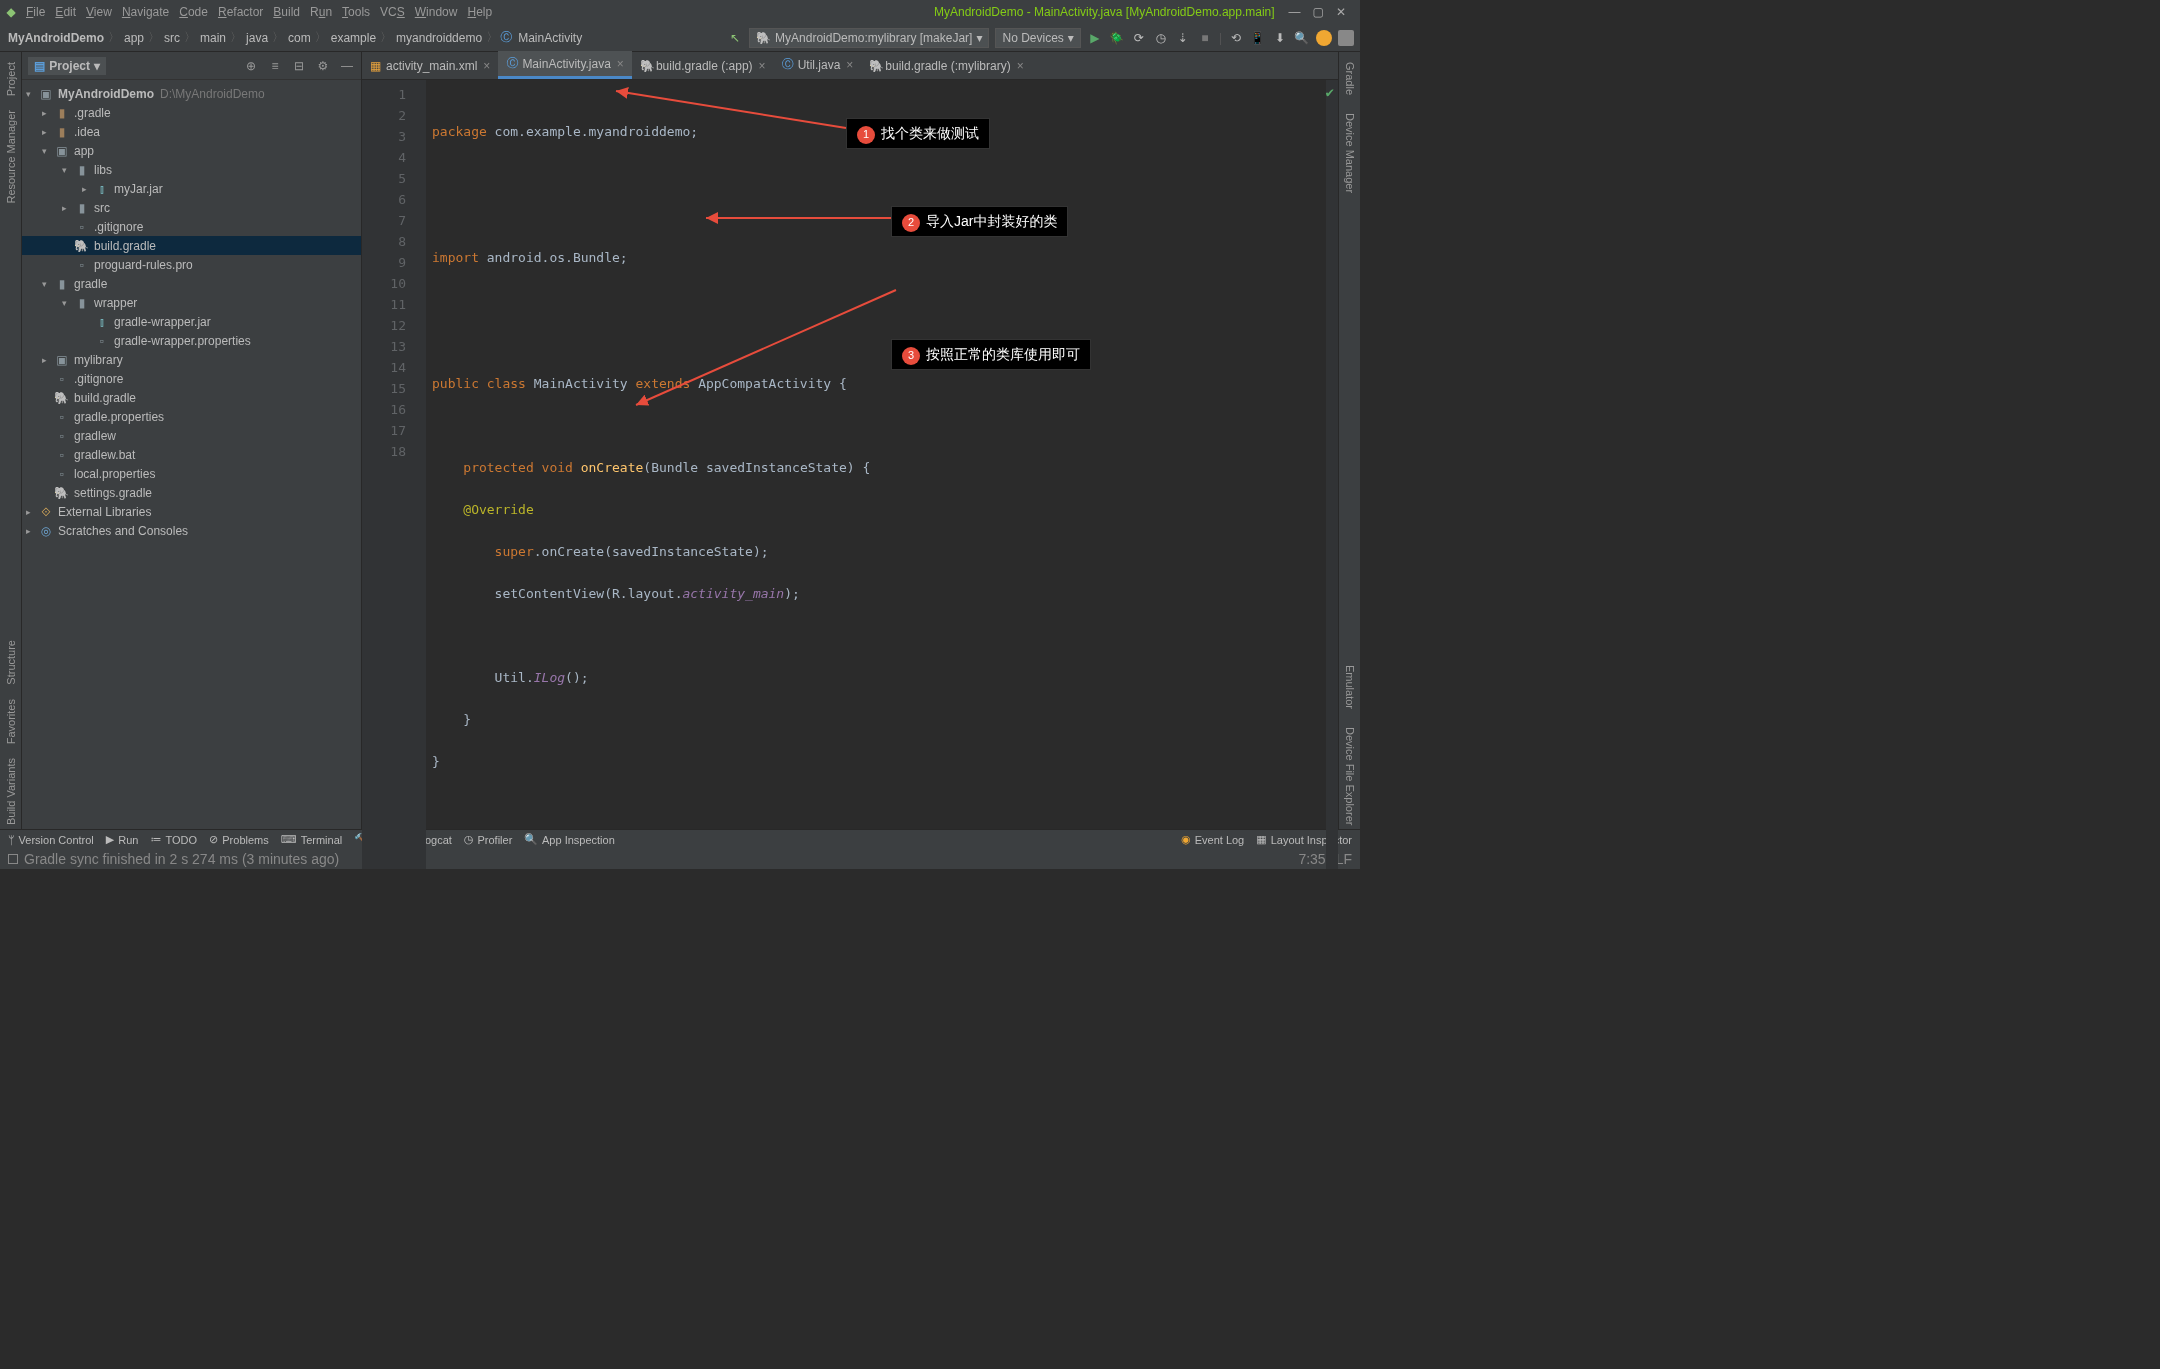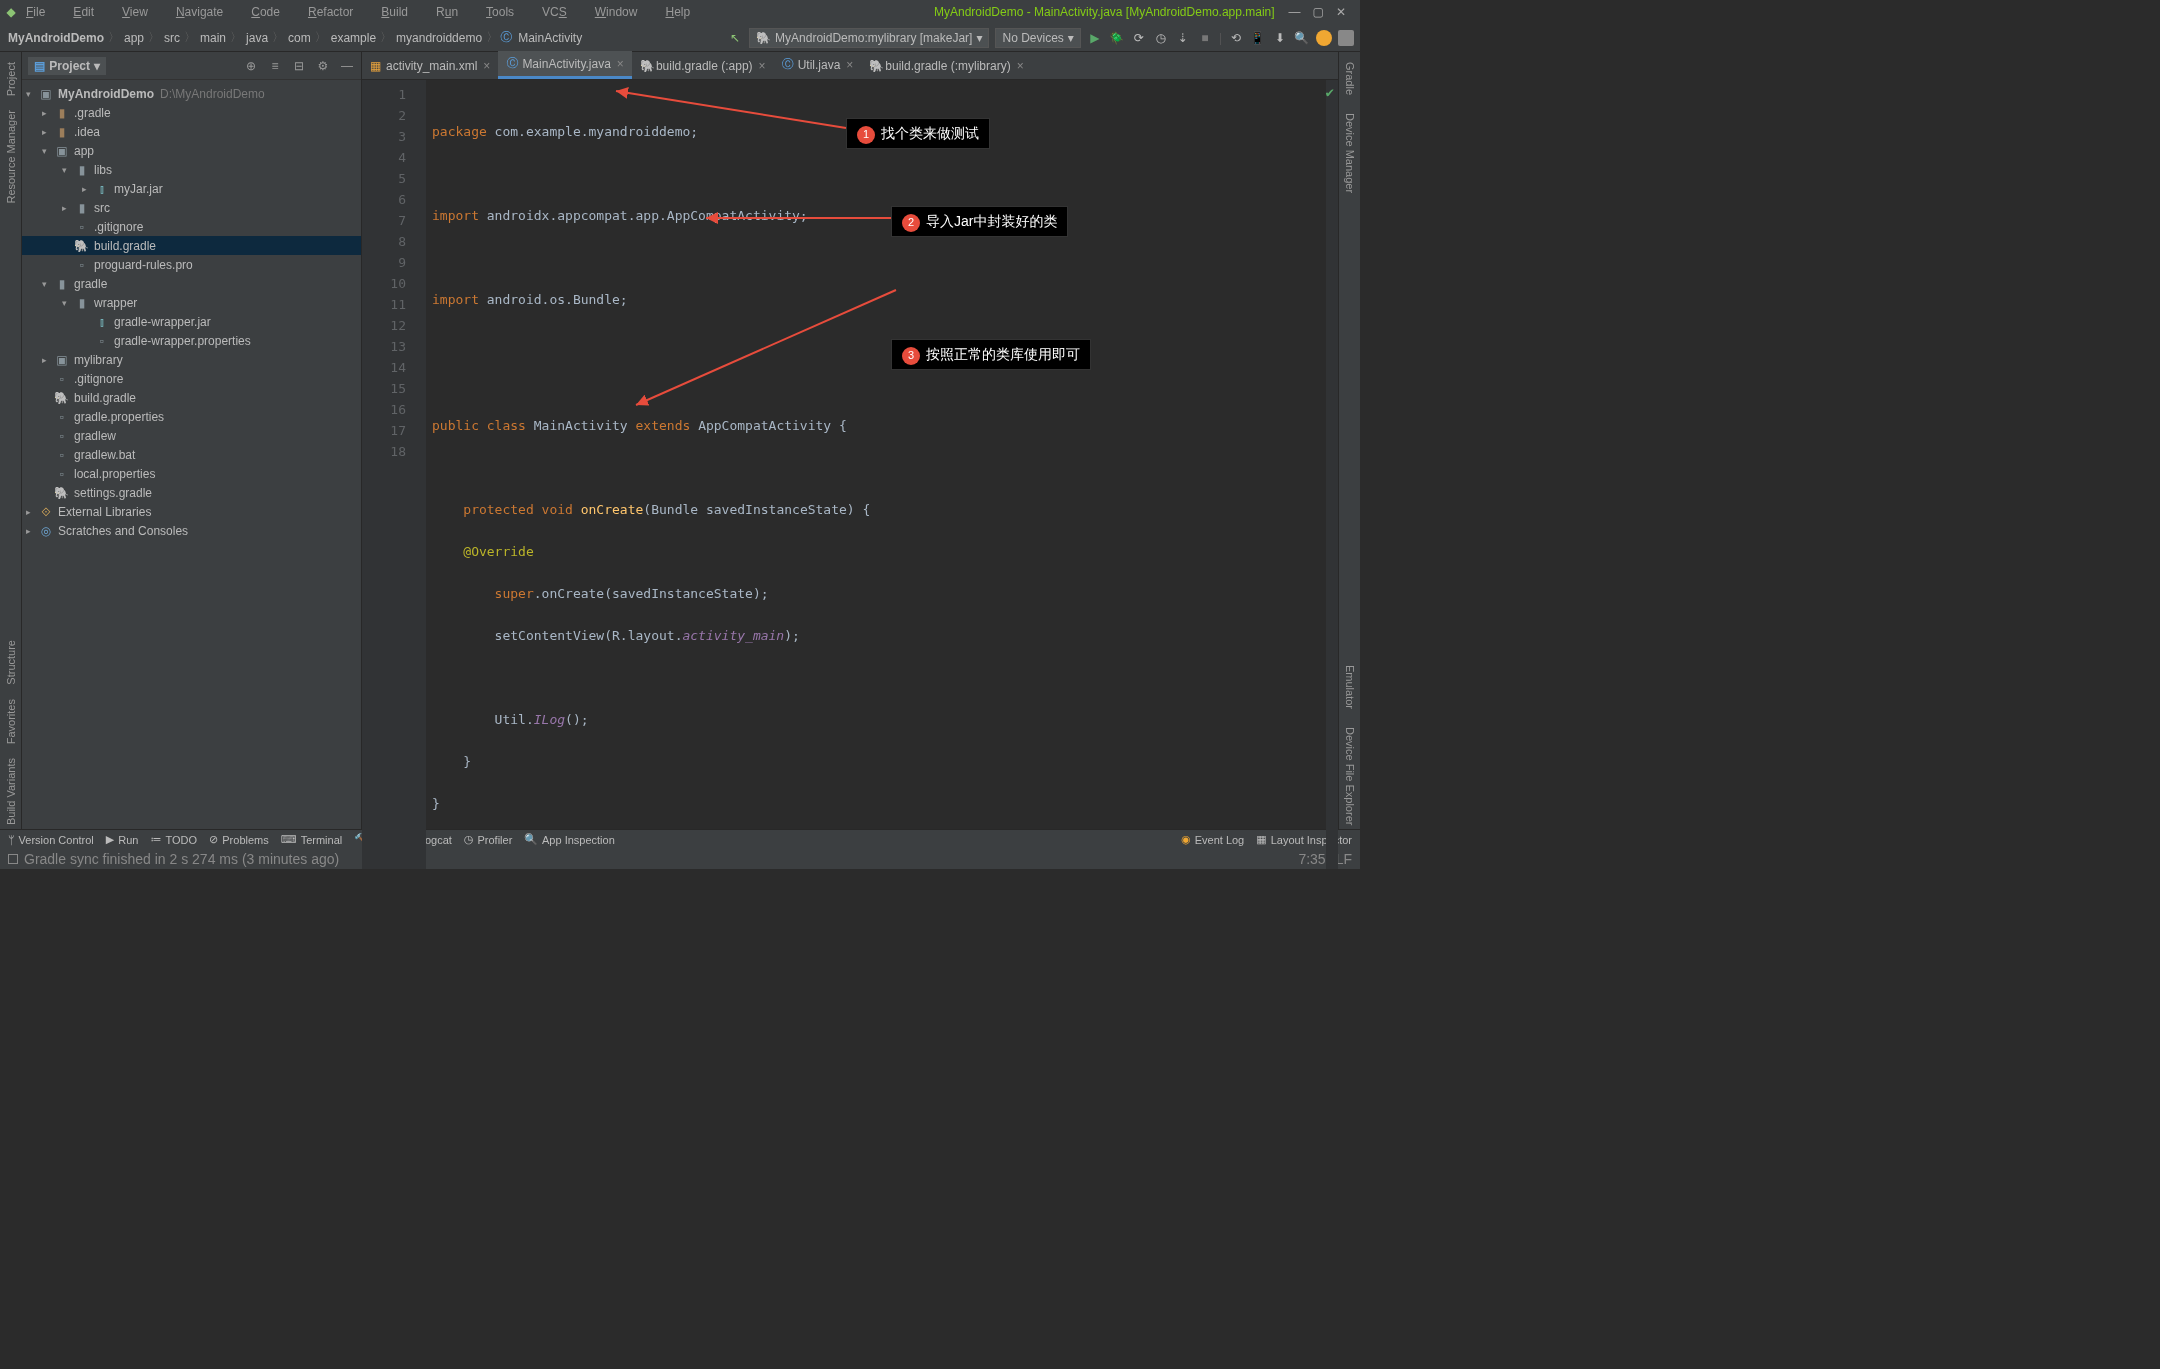--- a/index.html
+++ b/index.html
@@ -1,19 +1,19 @@
 <!DOCTYPE html>
 <html><head>
 <meta charset="utf-8">
 <style>
 * { margin:0; padding:0; box-sizing:border-box; }
 body { font-family:"Segoe UI",Arial,sans-serif; background:#2b2b2b; color:#bbb; font-size:12px; overflow:hidden; width:1360px; height:869px; position:relative; }
 .titlebar { height:24px; background:#3c3f41; display:flex; align-items:center; color:#999; }
 .titlebar .as-icon { width:22px; text-align:center; color:#8cc474; }
-.menus { display:flex; gap:20px; }
+.menus { display:flex; gap:2px; }
 .menus span { padding:2px 4px; cursor:pointer; }
 .menus span u { text-decoration:underline; }
 .title-text { flex:1; text-align:right; color:#84cc16; }
 .winbtns { display:flex; gap:12px; padding:0 14px; color:#aaa; }
 .winbtns span { cursor:pointer; }
 .toolbar { height:28px; background:#3c3f41; border-bottom:1px solid #282828; display:flex; align-items:center; padding:0 6px; font-size:12px; }
 .crumbs { display:flex; align-items:center; gap:2px; }
 .crumbs .cr { padding:0 2px; color:#bbb; }
 .crumbs .sep { color:#666; }
 .crumbs .ficon { color:#5b9dd9; margin-right:2px; }
@@ -343,21 +343,20 @@
           <div>14</div>
           <div>15</div>
           <div>16</div>
           <div>17</div>
           <div>18</div>
       </div>
       <div class="gutter-extra"></div>
       <div class="code">
 <div><span class="kw">package</span><span> com.example.myandroiddemo;</span></div>
 <div>&nbsp;</div>
-<div><span class="kw">import</span><span> androidx.appcompat.app.AppCompatActivity;</span></div>
 <div>&nbsp;</div>
 <div><span class="kw">import</span><span> android.os.Bundle;</span></div>
 <div>&nbsp;</div>
 <div>&nbsp;</div>
 <div><span class="kw">public class </span><span>MainActivity </span><span class="kw">extends </span><span>AppCompatActivity {</span></div>
 <div>&nbsp;</div>
 <div><span class="kw">    protected void </span><span class="fn">onCreate</span><span>(Bundle savedInstanceState) {</span></div>
 <div><span class="ann">    @Override</span></div>
 <div><span class="kw">        super</span><span>.onCreate(savedInstanceState);</span></div>
 <div><span>        setContentView(R.layout.</span><span class="field">activity_main</span><span>);</span></div>

